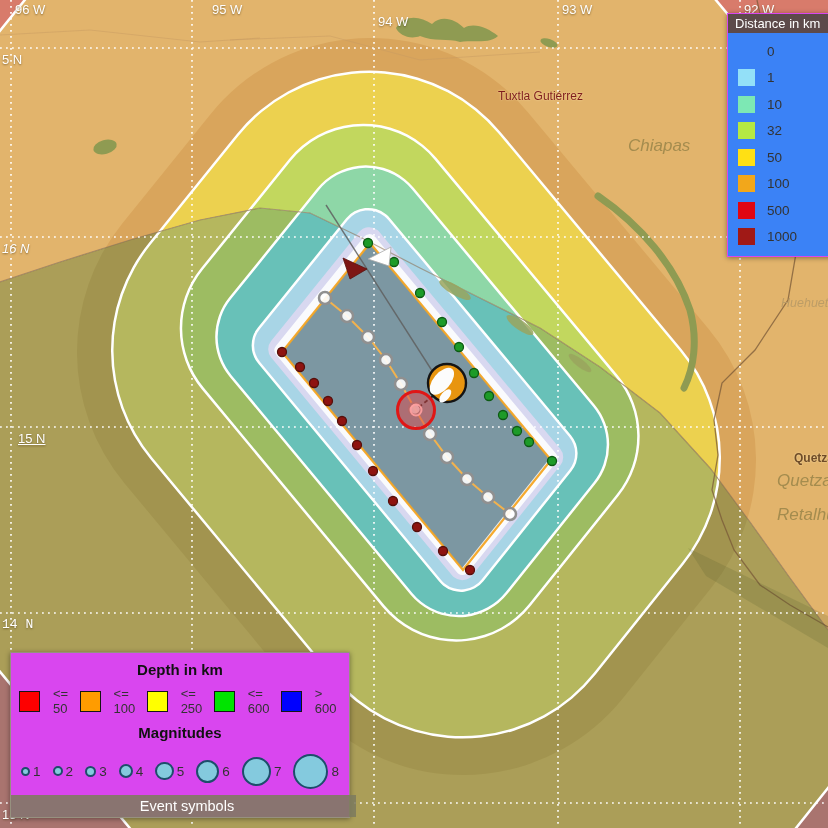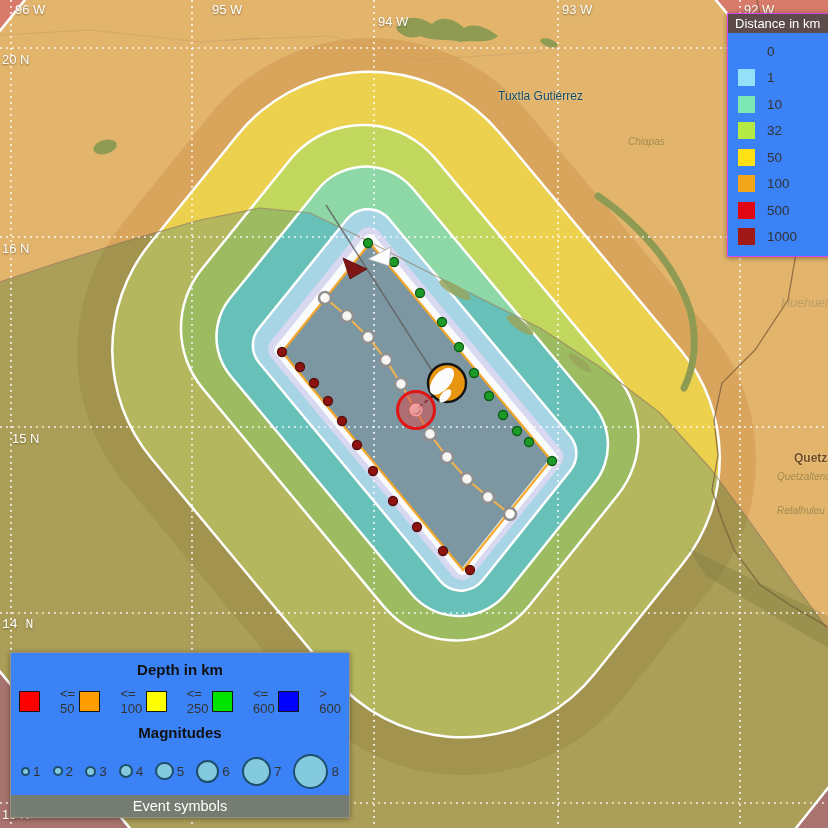--- a/index.html
+++ b/index.html
@@ -2,49 +2,49 @@
 <html><head>
 <meta charset="utf-8">
 <style>
   html,body{margin:0;padding:0;background:#222;}
   #stage{position:relative;width:828px;height:828px;overflow:hidden;
          font-family:"Liberation Sans",sans-serif;background:#e2b46c;}
   #map-svg{position:absolute;left:0;top:0;z-index:0;}
   #labels-layer{position:absolute;left:0;top:0;width:700px;height:828px;z-index:1;pointer-events:none;}
   .lbl{position:absolute;white-space:nowrap;}
   .lbl-grid{color:#fff;font-size:13px;text-shadow:0 1px 2px rgba(80,60,20,.6);}
-  .lbl-city{color:#0c4a6e;font-size:12px;text-shadow:0 0 2px rgba(255,232,176,.85);}
+  .lbl-city{color:#7f1d1d;font-size:12px;text-shadow:0 0 2px rgba(255,232,176,.85);}
   .lbl-city-bold{color:#6f4c28;font-size:12px;font-weight:bold;text-shadow:0 0 2px rgba(255,232,176,.85);}
-  .lbl-region{color:#a18a4d;font-size:10px;font-style:italic;opacity:.95;}
+  .lbl-region{color:#a18a4d;font-size:17px;font-style:italic;opacity:.95;}
   .lbl-region-lt{color:#bb9c66;font-size:12.5px;font-style:italic;opacity:.95;}
 
   
   #distance-legend{position:absolute;left:727px;top:13px;width:106px;z-index:2;
      background:#3b82f6;border:1px solid #d946ef;box-shadow:0 1px 5px rgba(0,0,0,.4);}
   .dl-header{height:19px;line-height:19px;background:#5d4a4a;color:#fff;font-size:13px;
      padding-left:7px;cursor:default;}
   .dl-body{padding:5px 0 6px 0;}
   .dl-row{display:flex;align-items:center;height:26.5px;}
   .dl-swatch{width:17px;height:17px;margin-left:10px;flex:0 0 17px;}
   .dl-label{margin-left:12px;font-size:13.5px;color:#333;}
 
   
   #event-panel{position:absolute;left:10px;top:652px;width:340px;height:166px;z-index:2;
-     background:#3b82f6;border:1px solid #97917f;box-shadow:0 1px 5px rgba(0,0,0,.4);box-sizing:border-box;}
+     background:#d946ef;border:1px solid #97917f;box-shadow:0 1px 5px rgba(0,0,0,.4);box-sizing:border-box;}
   .ep-title{text-align:center;font-size:15px;font-weight:bold;color:#111;margin-top:8px;}
   .ep-depth-row{display:flex;justify-content:space-between;align-items:center;padding:0 8px;margin-top:8px;}
   .ep-depth-item{display:flex;align-items:center;}
   .ep-box{width:19px;height:19px;border:1px solid #151515;flex:0 0 19px;}
-  .ep-box-label{font-size:13px;color:#333;margin-left:20px;}
+  .ep-box-label{font-size:13px;color:#333;margin-left:13px;}
   .ep-mag-row{display:flex;justify-content:space-between;align-items:center;padding:0 10px;margin-top:10px;height:40px;}
   .ep-mag-item{display:flex;align-items:center;}
   .ep-mag-circle{border-radius:50%;box-sizing:border-box;}
   .ep-mag-label{font-size:13.5px;color:#333;margin-left:3px;}
   .ep-footer{position:absolute;left:0;bottom:0;width:100%;height:22px;line-height:22px;
-     background:rgba(125,123,95,.88);color:#fff;font-size:14.5px;text-align:center;cursor:default;}
+     background:rgba(125,123,95,.88);color:#fff;font-size:14.5px;text-align:center;cursor:default;padding-left:7px;}
 </style>
 </head>
 <body>
 
 <div id="stage">
   <svg id="map-svg" width="828" height="828" viewBox="0 0 828 828">
       <defs>
         <clipPath id="oceanClip">
           <path d="M0,282 L60,262 L130,240 L200,220 L260,208 L310,213 L360,237 L420,268 L480,298 L540,328 L600,367 L660,413 L710,468 L750,522 L790,578 L828,630 L828,828 L0,828 Z"></path>
         </clipPath>
@@ -163,23 +163,23 @@
         <circle cx="416" cy="410" r="18.5" fill="rgba(222,70,70,0.5)" stroke="#e01616" stroke-width="3"></circle>
         <circle cx="416" cy="410" r="5.5" fill="none" stroke="rgba(255,160,160,0.9)" stroke-width="2"></circle>
       </g>
     </svg>
   <div id="labels-layer">
       <div class="lbl lbl-grid" style="left: 15px; top: 2px;">96 W</div>
       <div class="lbl lbl-grid" style="left: 196px; top: 2px; margin-left: 16px;">95 W</div>
       <div class="lbl lbl-grid" style="left: 378px; top: 14px;">94 W</div>
       <div class="lbl lbl-grid" style="left: 562px; top: 2px;">93 W</div>
       <div class="lbl lbl-grid" style="left: 744px; top: 2px;">92 W</div>
-      <div class="lbl lbl-grid" style="left: 2px; top: 52px;">20 N</div>
-      <div class="lbl lbl-grid" style="left: 2px; top: 241px;">16 N</div>
-      <div class="lbl lbl-grid" style="left: 12px; top: 431px;">15 N</div>
+      <div class="lbl lbl-grid" style="left: 2px; top: 52px;">5 N</div>
+      <div class="lbl lbl-grid" style="left: 2px; top: 241px; font-style: italic;">16 N</div>
+      <div class="lbl lbl-grid" style="left: 18px; top: 431px; text-decoration: underline;">15 N</div>
       <div class="lbl lbl-grid" style="left: 2px; top: 617px; font-family: Liberation Mono, monospace;">14 N</div>
       <div class="lbl lbl-grid" style="left: 2px; top: 807px;">13 N</div>
       <div class="lbl lbl-city" style="left: 498px; top: 89px;">Tuxtla Gutiérrez</div>
       <div class="lbl lbl-region" style="left: 628px; top: 136px;">Chiapas</div>
       <div class="lbl lbl-city-bold" style="left: 794px; top: 451px;">Quetzaltenango</div>
       <div class="lbl lbl-region" style="left: 777px; top: 471px;">Quetzaltenango</div>
       <div class="lbl lbl-region" style="left: 777px; top: 505px;">Retalhuleu</div>
       <div class="lbl lbl-region-lt" style="left: 781px; top: 296px;">Huehuetenango</div>
     </div>
 

